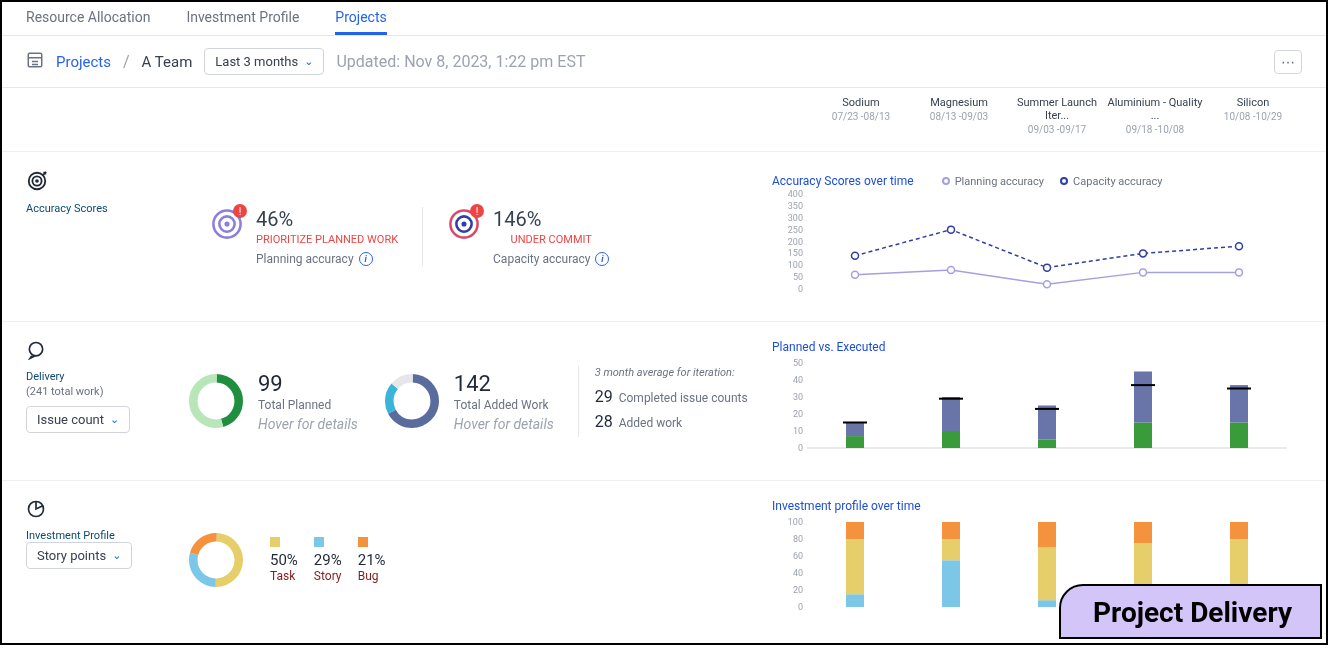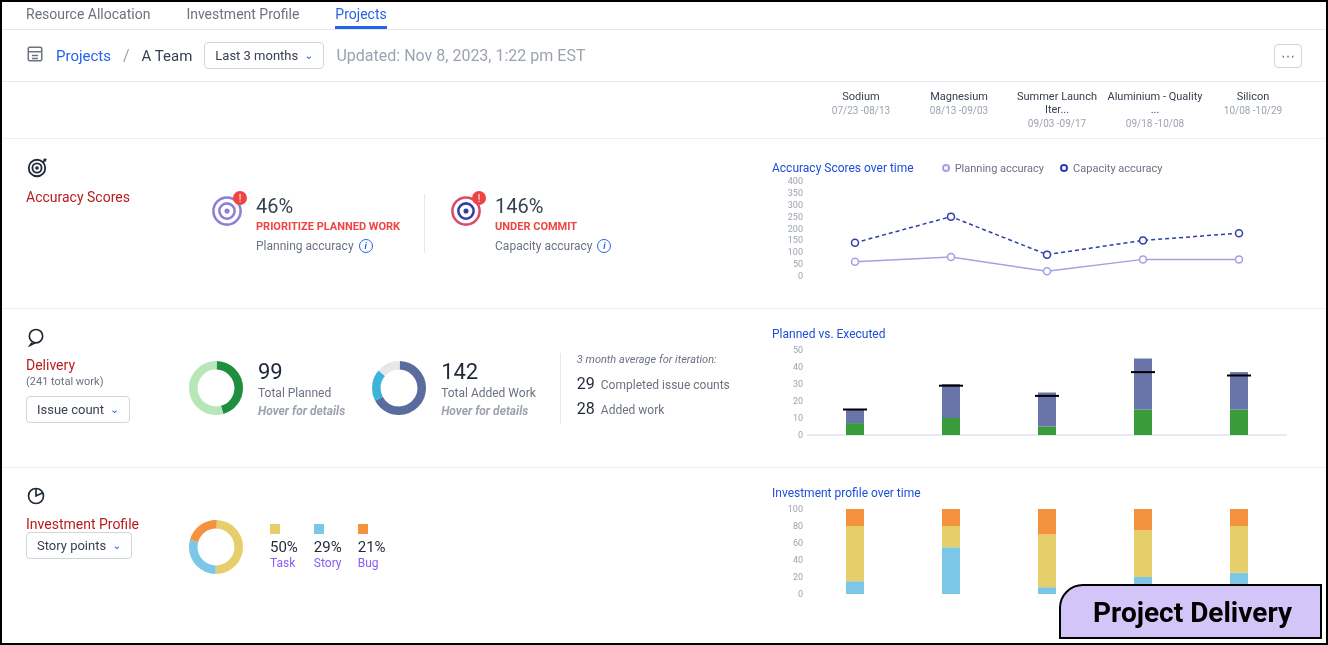--- a/index.html
+++ b/index.html
@@ -1,66 +1,66 @@
 <!DOCTYPE html>
 <html><head>
 <meta charset="utf-8">
 <style>
   * { box-sizing: border-box; margin: 0; padding: 0; }
   body { font-family: -apple-system, BlinkMacSystemFont, "Segoe UI", Roboto, sans-serif; background: #fff; color: #333; width: 1328px; height: 645px; position: relative; border: 2px solid #000; overflow: hidden; }
-  .tabs { display: flex; gap: 36px; padding: 0 24px; border-bottom: 1px solid #e5e7eb; height: 28px; align-items: center; }
+  .tabs { display: flex; gap: 36px; padding: 0 24px; border-bottom: 1px solid #e5e7eb; height: 34px; align-items: center; }
   .tab { font-size: 14px; color: #6b7280; cursor: pointer; height: 100%; display: flex; align-items: center; border-bottom: 3px solid transparent; }
   .tab.active { color: #2563eb; border-bottom-color: #2563eb; }
   .subheader { display: flex; align-items: center; gap: 12px; padding: 12px 24px; border-bottom: 1px solid #e5e7eb; }
   .subheader .crumb-link { color: #2563eb; font-size: 15px; cursor: pointer; }
   .subheader .sep { color: #9ca3af; }
   .subheader .crumb-text { font-size: 15px; color: #374151; }
   .dropdown { border: 1px solid #d1d5db; border-radius: 4px; padding: 5px 10px; font-size: 13px; color: #374151; cursor: pointer; display: inline-flex; align-items: center; gap: 6px; }
   .chev { font-size: 11px; color: #2563eb; }
   .updated { font-size: 16px; color: #9ca3af; }
   .more-btn { margin-left: auto; border: 1px solid #d1d5db; border-radius: 4px; width: 28px; height: 24px; display: flex; align-items: center; justify-content: center; font-size: 14px; color: #6b7280; cursor: pointer; }
-  .iterations-header { display: flex; justify-content: flex-end; padding: 8px 24px 9px; border-bottom: 1px solid #eef0f2; }
+  .iterations-header { display: flex; justify-content: flex-end; padding: 8px 24px 16px; border-bottom: 1px solid #eef0f2; }
   .iteration-col { width: 98px; text-align: center; font-size: 11px; }
   .iteration-col .name { color: #374151; }
   .iteration-col .dates { color: #9ca3af; font-size: 10px; margin-top: 2px; }
   .section { display: flex; padding: 18px 24px; border-bottom: 1px solid #eef0f2; }
   .section-left { width: 160px; flex-shrink: 0; }
-  .section-title { font-size: 14px; color: #b91c1c; margin-top: 6px; }
+  .section-title { font-size: 11px; color: #0c4a6e; margin-top: 6px; }
   .section-sub { font-size: 11px; color: #6b7280; margin-top: 2px; }
   .section-mid { flex: 1; display: flex; align-items: center; }
   .section-right { width: 530px; flex-shrink: 0; }
   .chart-title { font-size: 12px; color: #1d4ed8; margin-bottom: 4px; }
   .legend { display: inline-flex; gap: 16px; font-size: 11px; color: #6b7280; margin-left: 24px; }
   .legend-item { display: inline-flex; align-items: center; gap: 5px; }
   .legend-dot { width: 8px; height: 8px; border-radius: 50%; border: 2px solid; background: #fff; }
   .metric-block { display: flex; align-items: flex-start; gap: 12px; padding: 0 24px; }
   .metric-block.bordered { border-left: 1px solid #e5e7eb; }
   .bullseye { width: 34px; height: 34px; position: relative; flex-shrink: 0; }
   .bullseye svg { width: 100%; height: 100%; }
   .alert-dot { position: absolute; top: -3px; right: -3px; width: 14px; height: 14px; background: #ef4444; border-radius: 50%; color: #fff; font-size: 10px; display: flex; align-items: center; justify-content: center; }
   .metric-value { font-size: 20px; color: #374151; font-weight: 400; }
-  .metric-warn { font-size: 11px; font-weight: 700; color: #ef4444; margin-top: 2px; }
+  .metric-warn { font-size: 11px; font-weight: 400; color: #ef4444; margin-top: 2px; text-align: center; }
   .metric-label { font-size: 12px; color: #6b7280; margin-top: 6px; display: flex; align-items: center; gap: 5px; }
   .info-icon { width: 14px; height: 14px; border: 1.5px solid #2563eb; border-radius: 50%; color: #2563eb; font-size: 9px; display: inline-flex; align-items: center; justify-content: center; font-style: italic; font-weight: bold; }
   .line-chart { width: 100%; height: 110px; }
   .donut-block { display: flex; align-items: center; gap: 12px; margin-right: 24px; }
   .donut { width: 60px; height: 60px; flex-shrink: 0; }
   .donut-text .big { font-size: 22px; color: #1f2937; }
   .donut-text .label { font-size: 12px; color: #6b7280; margin-top: 2px; }
-  .donut-text .hint { font-size: 12px; color: #9ca3af; font-style: italic; margin-top: 4px; font-weight: bold; }
+  .donut-text .hint { font-size: 14px; color: #9ca3af; font-style: italic; margin-top: 4px; }
   .avg-block { border-left: 1px solid #e5e7eb; padding-left: 16px; font-size: 12px; color: #6b7280; }
   .avg-block .heading { font-style: italic; font-size: 11px; margin-bottom: 8px; }
   .avg-row { margin-bottom: 6px; }
   .avg-row .num { font-size: 16px; color: #1f2937; margin-right: 6px; }
   .bar-chart { width: 100%; height: 100px; }
   .invest-items { display: flex; gap: 16px; }
   .invest-item { font-size: 12px; }
   .invest-item .swatch { width: 10px; height: 10px; display: block; margin-bottom: 4px; }
   .invest-item .pct { font-size: 15px; color: #1f2937; }
-  .invest-item .lbl { color: #8b5cf6; }
+  .invest-item .lbl { color: #7f1d1d; }
   .axis-label { font-size: 9px; fill: #9ca3af; }
   .badge-banner { position: absolute; bottom: 4px; right: 4px; background: #d4c5f9; border: 2px solid #000; border-radius: 24px 0 0 0; padding: 10px 28px 8px 32px; font-size: 28px; font-weight: 700; color: #000; }
 </style>
 </head>
 <body>
 
 <div class="tabs">
   <div class="tab">Resource Allocation</div>
   <div class="tab">Investment Profile</div>
   <div class="tab active">Projects</div>

